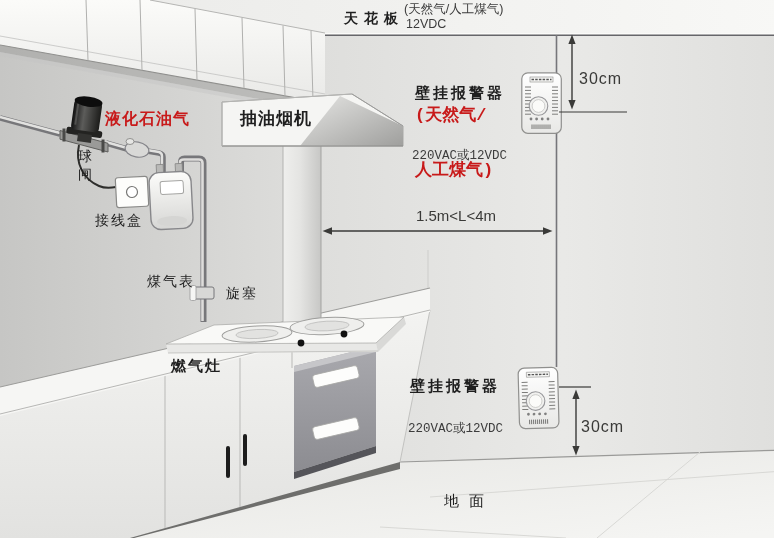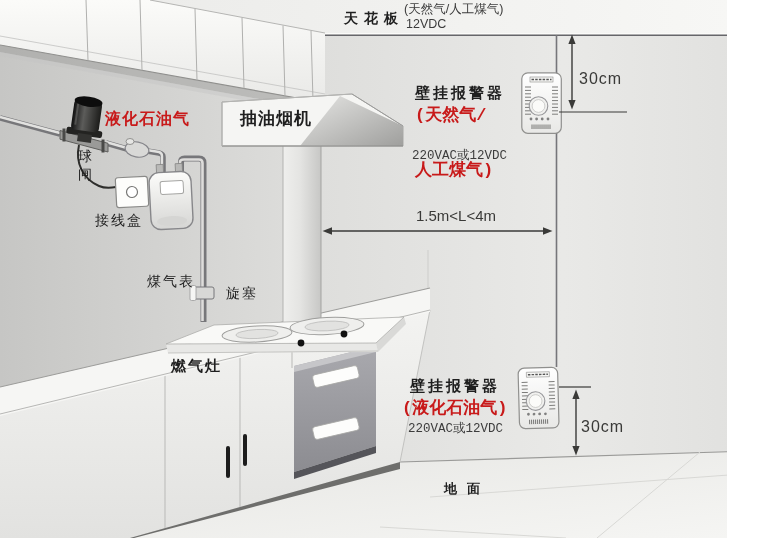--- a/index.html
+++ b/index.html
@@ -6,20 +6,21 @@
     --red-label:#c81a1a;
     --text-dark:#1f1f1f;
     --text-gray:#3c3c3c;
     --dim-line:#3a3a38;
   }
   html,body{margin:0;padding:0;background:#fff;}
   #stage{
     position:relative;width:727px;height:538px;overflow:hidden;
     font-family:"Liberation Sans","DejaVu Sans",sans-serif;
     background:#dcdcda;
+    padding-left:47px;
   }
   #scene{position:absolute;left:0;top:0;}
   .lbl{position:absolute;white-space:nowrap;color:var(--text-dark);}
   .lbl.center{font-family:Liberation Mono, monospace;}
   .red{color:var(--red-label);font-weight:bold;}
   .gray{color:var(--text-gray);}
   .dim{color:var(--dim-line);}
   .vtext{width:1.15em;line-height:1.28;word-break:break-all;white-space:normal;text-align:center;}
 </style>
 </head>
@@ -257,19 +258,18 @@
 
   <div class="lbl red" style="left:105px;top:109px;font-size:16px;letter-spacing:1px;">液化石油气</div>
   <div class="lbl vtext" style="left:77px;top:148px;font-size:14px;">球闸</div>
   <div class="lbl" style="left:95px;top:212px;font-size:14px;letter-spacing:2px;">接线盒</div>
   <div class="lbl" style="left:147px;top:231px;font-size:14px;letter-spacing:2px;margin-top:42px;">煤气表</div>
   <div class="lbl" style="left:226px;top:285px;font-size:14px;letter-spacing:2px;">旋塞</div>
   <div class="lbl" style="left:171px;top:357px;font-size:15px;font-weight:600;letter-spacing:2px;">燃气灶</div>
   <div class="lbl" style="left:240px;top:107px;font-size:17px;font-weight:bold;letter-spacing:1px;text-align:center;">抽油烟机</div>
 
   <div class="lbl center" style="left:410px;top:377px;width:104px;font-size:15px;font-weight:600;letter-spacing:3px;">壁挂报警器</div>
-  <div class="lbl red center" style="left:402px;top:396px;width:120px;font-size:17px;">(液化石油气)</div>
   <div class="lbl gray center" style="left:408px;top:420px;width:108px;font-size:12.5px;">220VAC或12VDC</div>
 
   <div class="lbl dim" style="left:581px;top:418px;font-size:16px;letter-spacing:1px;">30cm</div>
 
-  <div class="lbl" style="left:444px;top:480px;font-size:13px;font-weight:700;letter-spacing:10px;">地面</div>
+  <div class="lbl" style="left:444px;top:492px;font-size:15px;font-weight:400;letter-spacing:10px;">地面</div>
 </div>
 
 </body></html>

